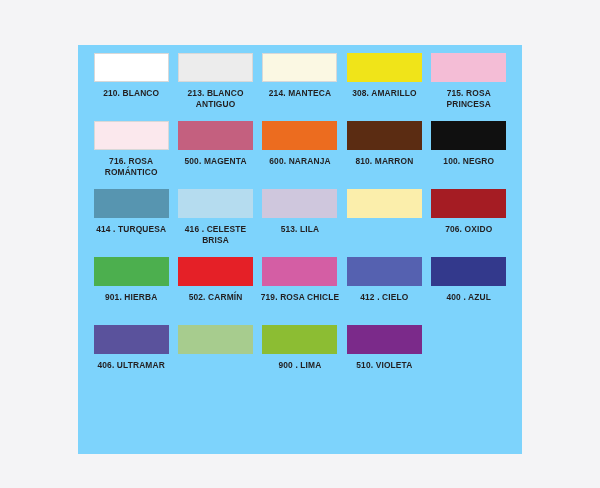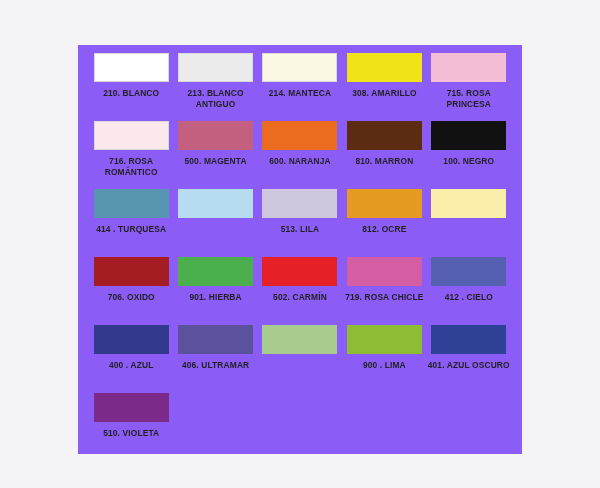--- a/index.html
+++ b/index.html
@@ -22,21 +22,21 @@
     background: #f4f4f6;
   }
 
   
   .card {
     position: absolute;
     left: 78px;
     top: 45px;
     width: 444px;
     height: 409px;
-    background: #8b5cf6;
+    background: #7dd3fc;
     box-sizing: border-box;
   }
 
   .grid {
     position: absolute;
     left: 11px;
     top: 6px;
     width: 422px;
     display: grid;
     grid-template-columns: repeat(5, 84.4px);
@@ -120,28 +120,25 @@
         <div class="cell">
           <div class="swatch" style="background-color: rgb(16, 16, 16);"></div>
           <div class="label">100. NEGRO</div>
         </div>
         <div class="cell">
           <div class="swatch" style="background-color: rgb(87, 149, 176);"></div>
           <div class="label">414 . TURQUESA</div>
         </div>
         <div class="cell">
           <div class="swatch" style="background-color: rgb(181, 220, 239);"></div>
+          <div class="label">416 . CELESTE BRISA</div>
         </div>
         <div class="cell">
           <div class="swatch" style="background-color: rgb(207, 199, 221);"></div>
           <div class="label">513. LILA</div>
-        </div>
-        <div class="cell">
-          <div class="swatch" style="background-color: rgb(229, 154, 34);"></div>
-          <div class="label">812. OCRE</div>
         </div>
         <div class="cell">
           <div class="swatch" style="background-color: rgb(251, 238, 171);"></div>
         </div>
         <div class="cell">
           <div class="swatch" style="background-color: rgb(165, 28, 35);"></div>
           <div class="label">706. OXIDO</div>
         </div>
         <div class="cell">
           <div class="swatch" style="background-color: rgb(76, 175, 78);"></div>
@@ -168,22 +165,18 @@
           <div class="label">406. ULTRAMAR</div>
         </div>
         <div class="cell">
           <div class="swatch" style="background-color: rgb(167, 204, 142);"></div>
         </div>
         <div class="cell">
           <div class="swatch" style="background-color: rgb(140, 189, 51);"></div>
           <div class="label">900 . LIMA</div>
         </div>
         <div class="cell">
-          <div class="swatch" style="background-color: rgb(46, 65, 150);"></div>
-          <div class="label">401. AZUL OSCURO</div>
-        </div>
-        <div class="cell">
           <div class="swatch" style="background-color: rgb(123, 42, 138);"></div>
           <div class="label">510. VIOLETA</div>
         </div>
       </div>
   </div>
 </div>
 
 </body></html>

